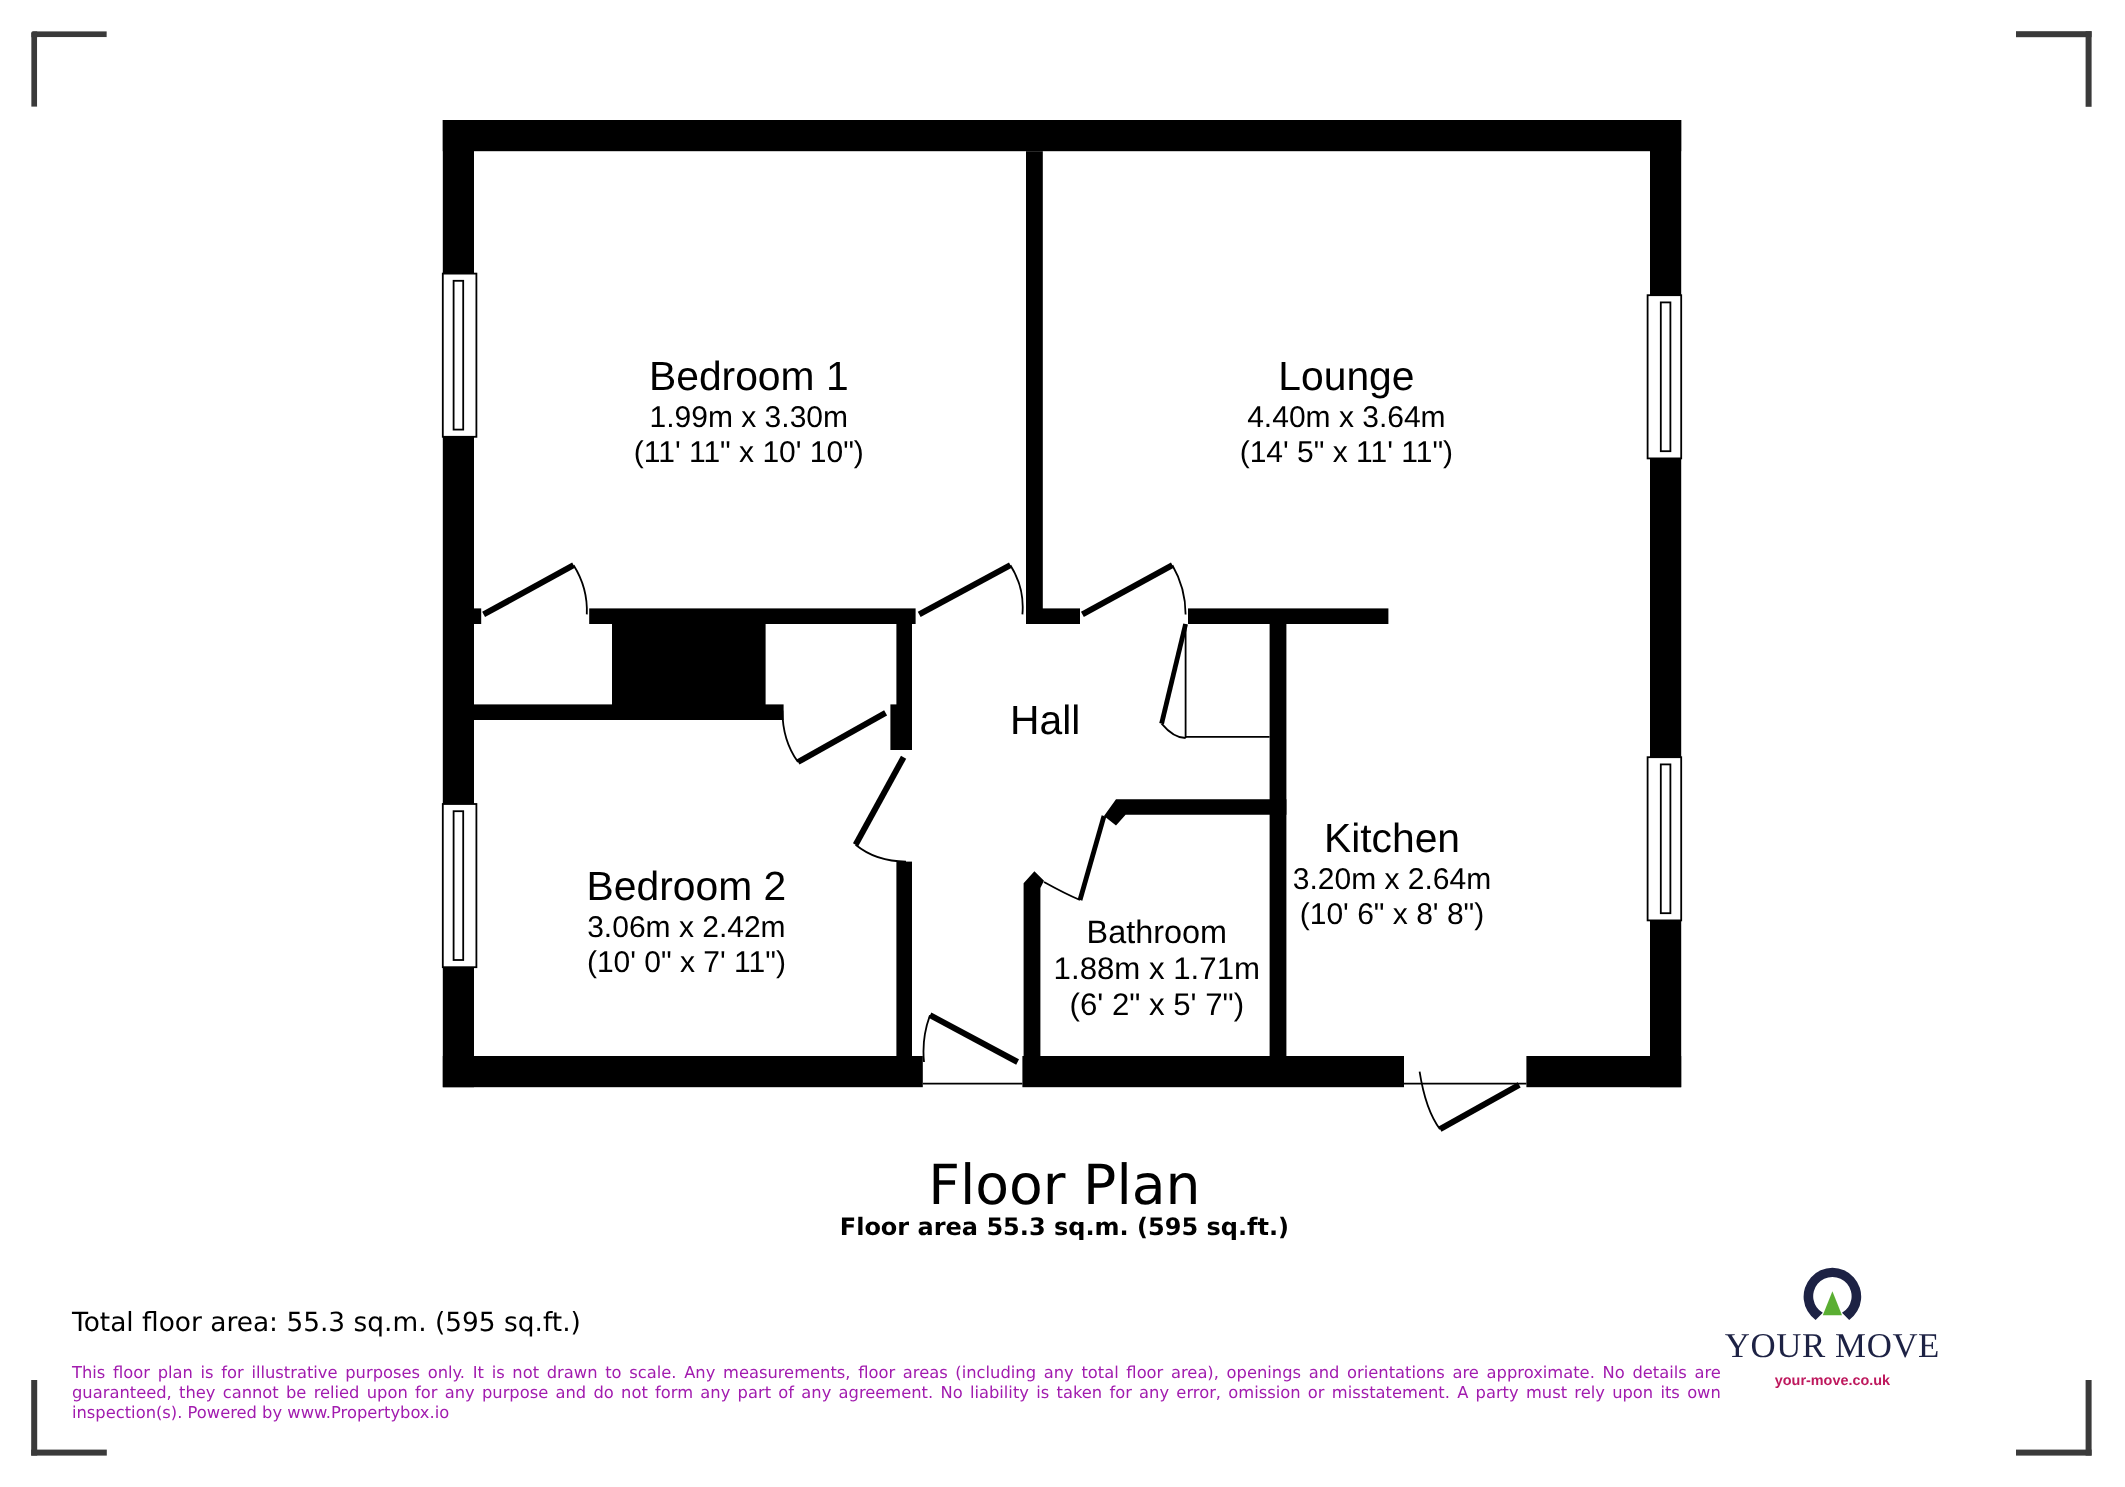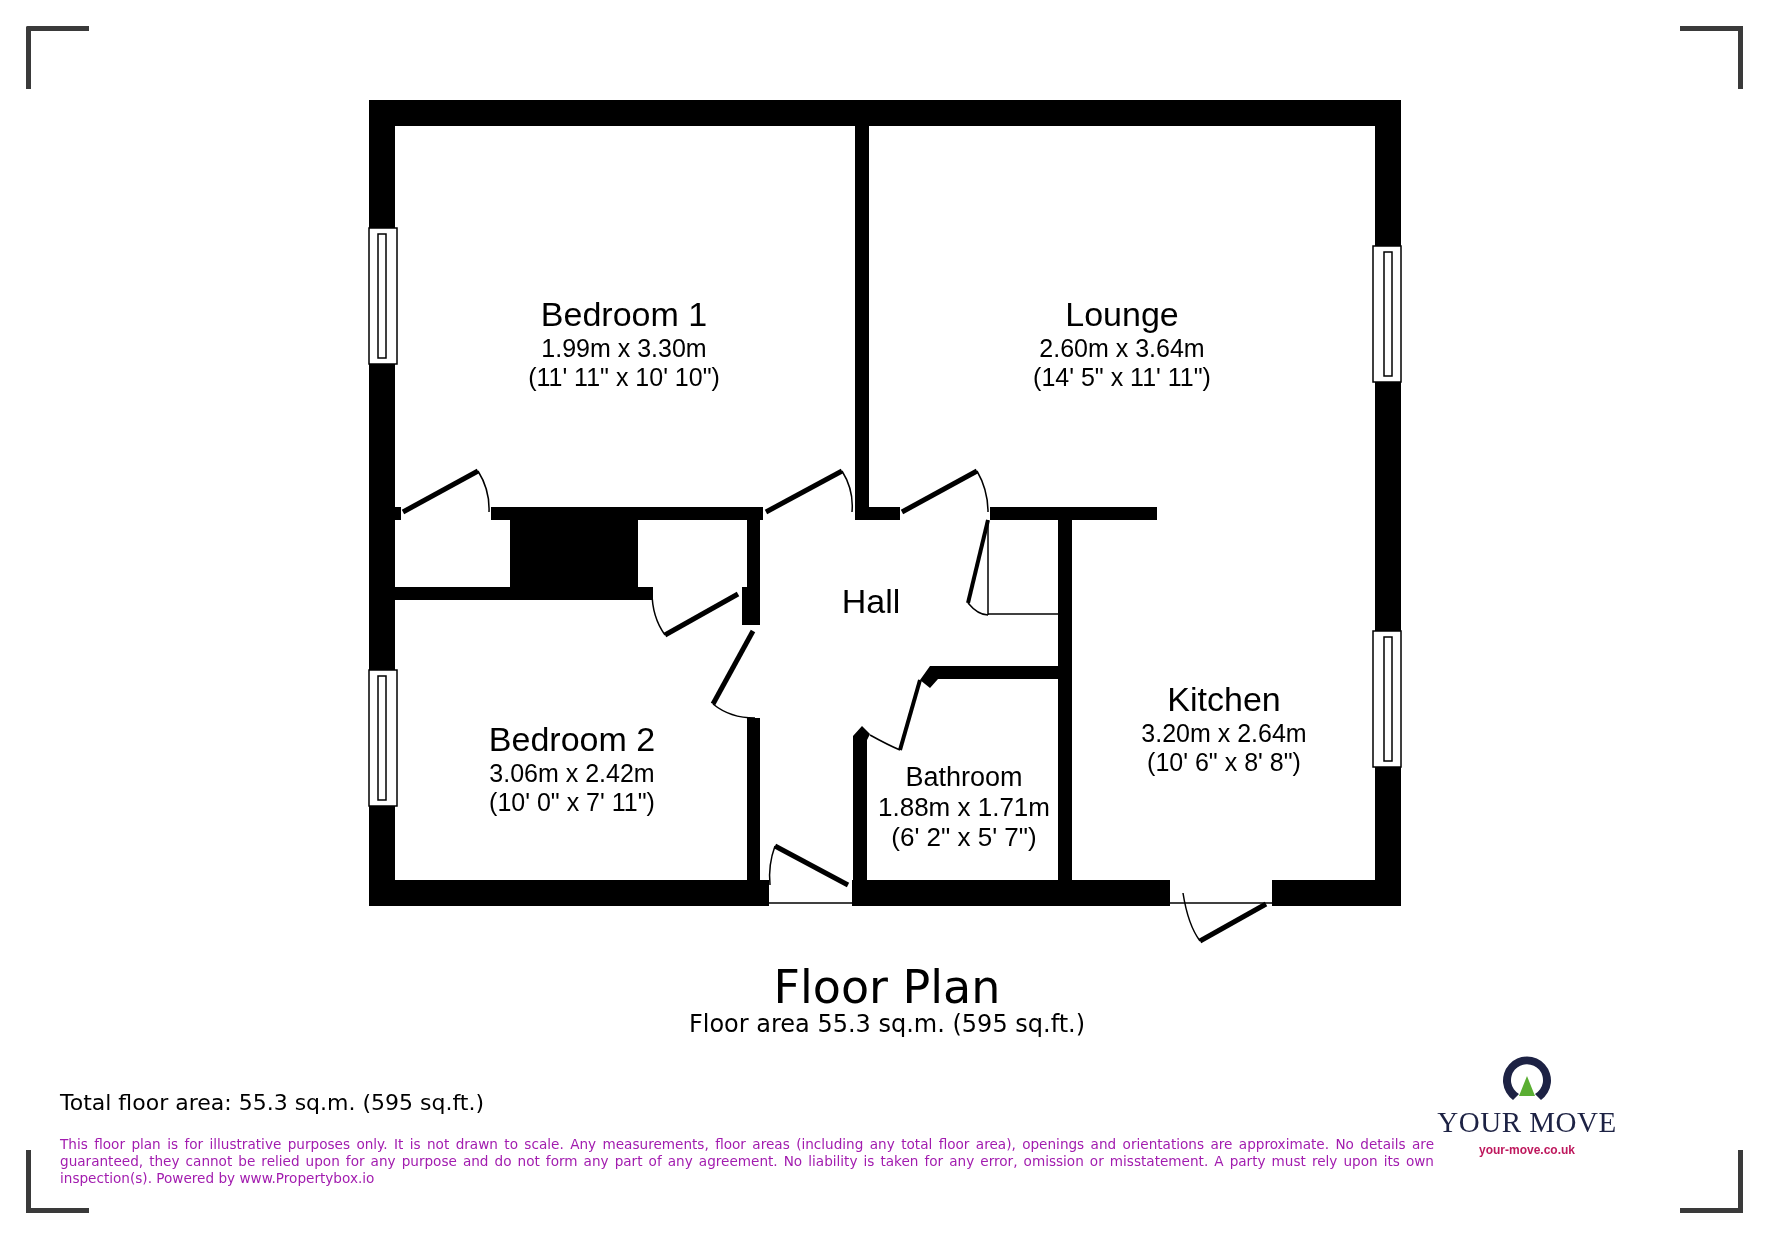--- a/index.html
+++ b/index.html
@@ -9,21 +9,21 @@
   .c-tr { right:28px; top:26px; border-width:5px 5px 0 0; }
   .c-bl { left:26px; bottom:26px; border-width:0 0 5px 5px; }
   .c-br { right:28px; bottom:26px; border-width:0 5px 5px 0; }
   #plan { position:absolute; left:0; top:0; }
   .room-label { position:absolute; text-align:center; transform:translateX(-50%); white-space:nowrap; line-height:1.15; }
   .room-label .name { font-size:34px; }
   .room-label .dim { font-size:25px; }
   .room-label.small .name { font-size:27px; }
   .room-label.small .dim { font-size:26px; }
   .plan-title { position:absolute; left:887px; top:960px; transform:translateX(-50%); font-family:"DejaVu Sans", sans-serif; font-size:46px; white-space:nowrap; }
-  .plan-area { position:absolute; left:887px; top:1010px; transform:translateX(-50%); font-family:"DejaVu Sans", sans-serif; font-size:24px; white-space:nowrap; }
+  .plan-area { position:absolute; left:887px; top:1010px; transform:translateX(-50%); font-family:"DejaVu Sans", sans-serif; font-size:20px; white-space:nowrap;font-weight:bold; }
   .total-area { position:absolute; left:60px; top:1090px; font-family:"DejaVu Sans", sans-serif; font-size:22px; white-space:nowrap; }
   .disclaimer { position:absolute; left:60px; top:1136px; width:1374px; font-family:"DejaVu Sans", sans-serif; font-size:13.6px; line-height:17px; color:#a21caf; text-align:justify; }
   .logo { position:absolute; left:1427px; top:1052px; width:200px; text-align:center; }
   .logo-mark { display:block; margin:0 auto; }
   .logo-name { font-family:"Liberation Serif", serif; font-size:29px; letter-spacing:0.5px; color:#1d2244; margin-top:2px; }
   .logo-url { font-family:Liberation Sans, sans-serif; font-weight:bold; font-size:12px; color:#be185d; margin-top:4px; }
 </style>
 </head>
 <body>
 
@@ -98,37 +98,37 @@
   </g>
 </svg>
 
 <div class="room-label" style="left:624px;top:295px;">
   <div class="name">Bedroom 1</div>
   <div class="dim">1.99m x 3.30m</div>
   <div class="dim">(11' 11" x 10' 10")</div>
 </div>
 <div class="room-label" style="left:1122px;top:295px;">
   <div class="name">Lounge</div>
-  <div class="dim">2.60m x 3.64m</div>
+  <div class="dim">4.40m x 3.64m</div>
   <div class="dim">(14' 5" x 11' 11")</div>
 </div>
 <div class="room-label" style="left:871px;top:582px;">
   <div class="name">Hall</div>
 </div>
 <div class="room-label" style="left:572px;top:720px;">
   <div class="name">Bedroom 2</div>
   <div class="dim">3.06m x 2.42m</div>
   <div class="dim">(10' 0" x 7' 11")</div>
 </div>
 <div class="room-label small" style="left:964px;top:762px;">
   <div class="name">Bathroom</div>
   <div class="dim">1.88m x 1.71m</div>
   <div class="dim">(6' 2" x 5' 7")</div>
 </div>
-<div class="room-label" style="left:1224px;top:680px;">
+<div class="room-label" style="left:1160px;top:680px;">
   <div class="name">Kitchen</div>
   <div class="dim">3.20m x 2.64m</div>
   <div class="dim">(10' 6" x 8' 8")</div>
 </div>
 
 <div class="plan-title">Floor Plan</div>
 <div class="plan-area">Floor area 55.3 sq.m. (595 sq.ft.)</div>
 
 <div class="total-area">Total floor area: 55.3 sq.m. (595 sq.ft.)</div>
 <div class="disclaimer">This floor plan is for illustrative purposes only. It is not drawn to scale. Any measurements, floor areas (including any total floor area), openings and orientations are approximate. No details are guaranteed, they cannot be relied upon for any purpose and do not form any part of any agreement. No liability is taken for any error, omission or misstatement. A party must rely upon its own inspection(s). Powered by www.Propertybox.io</div>

